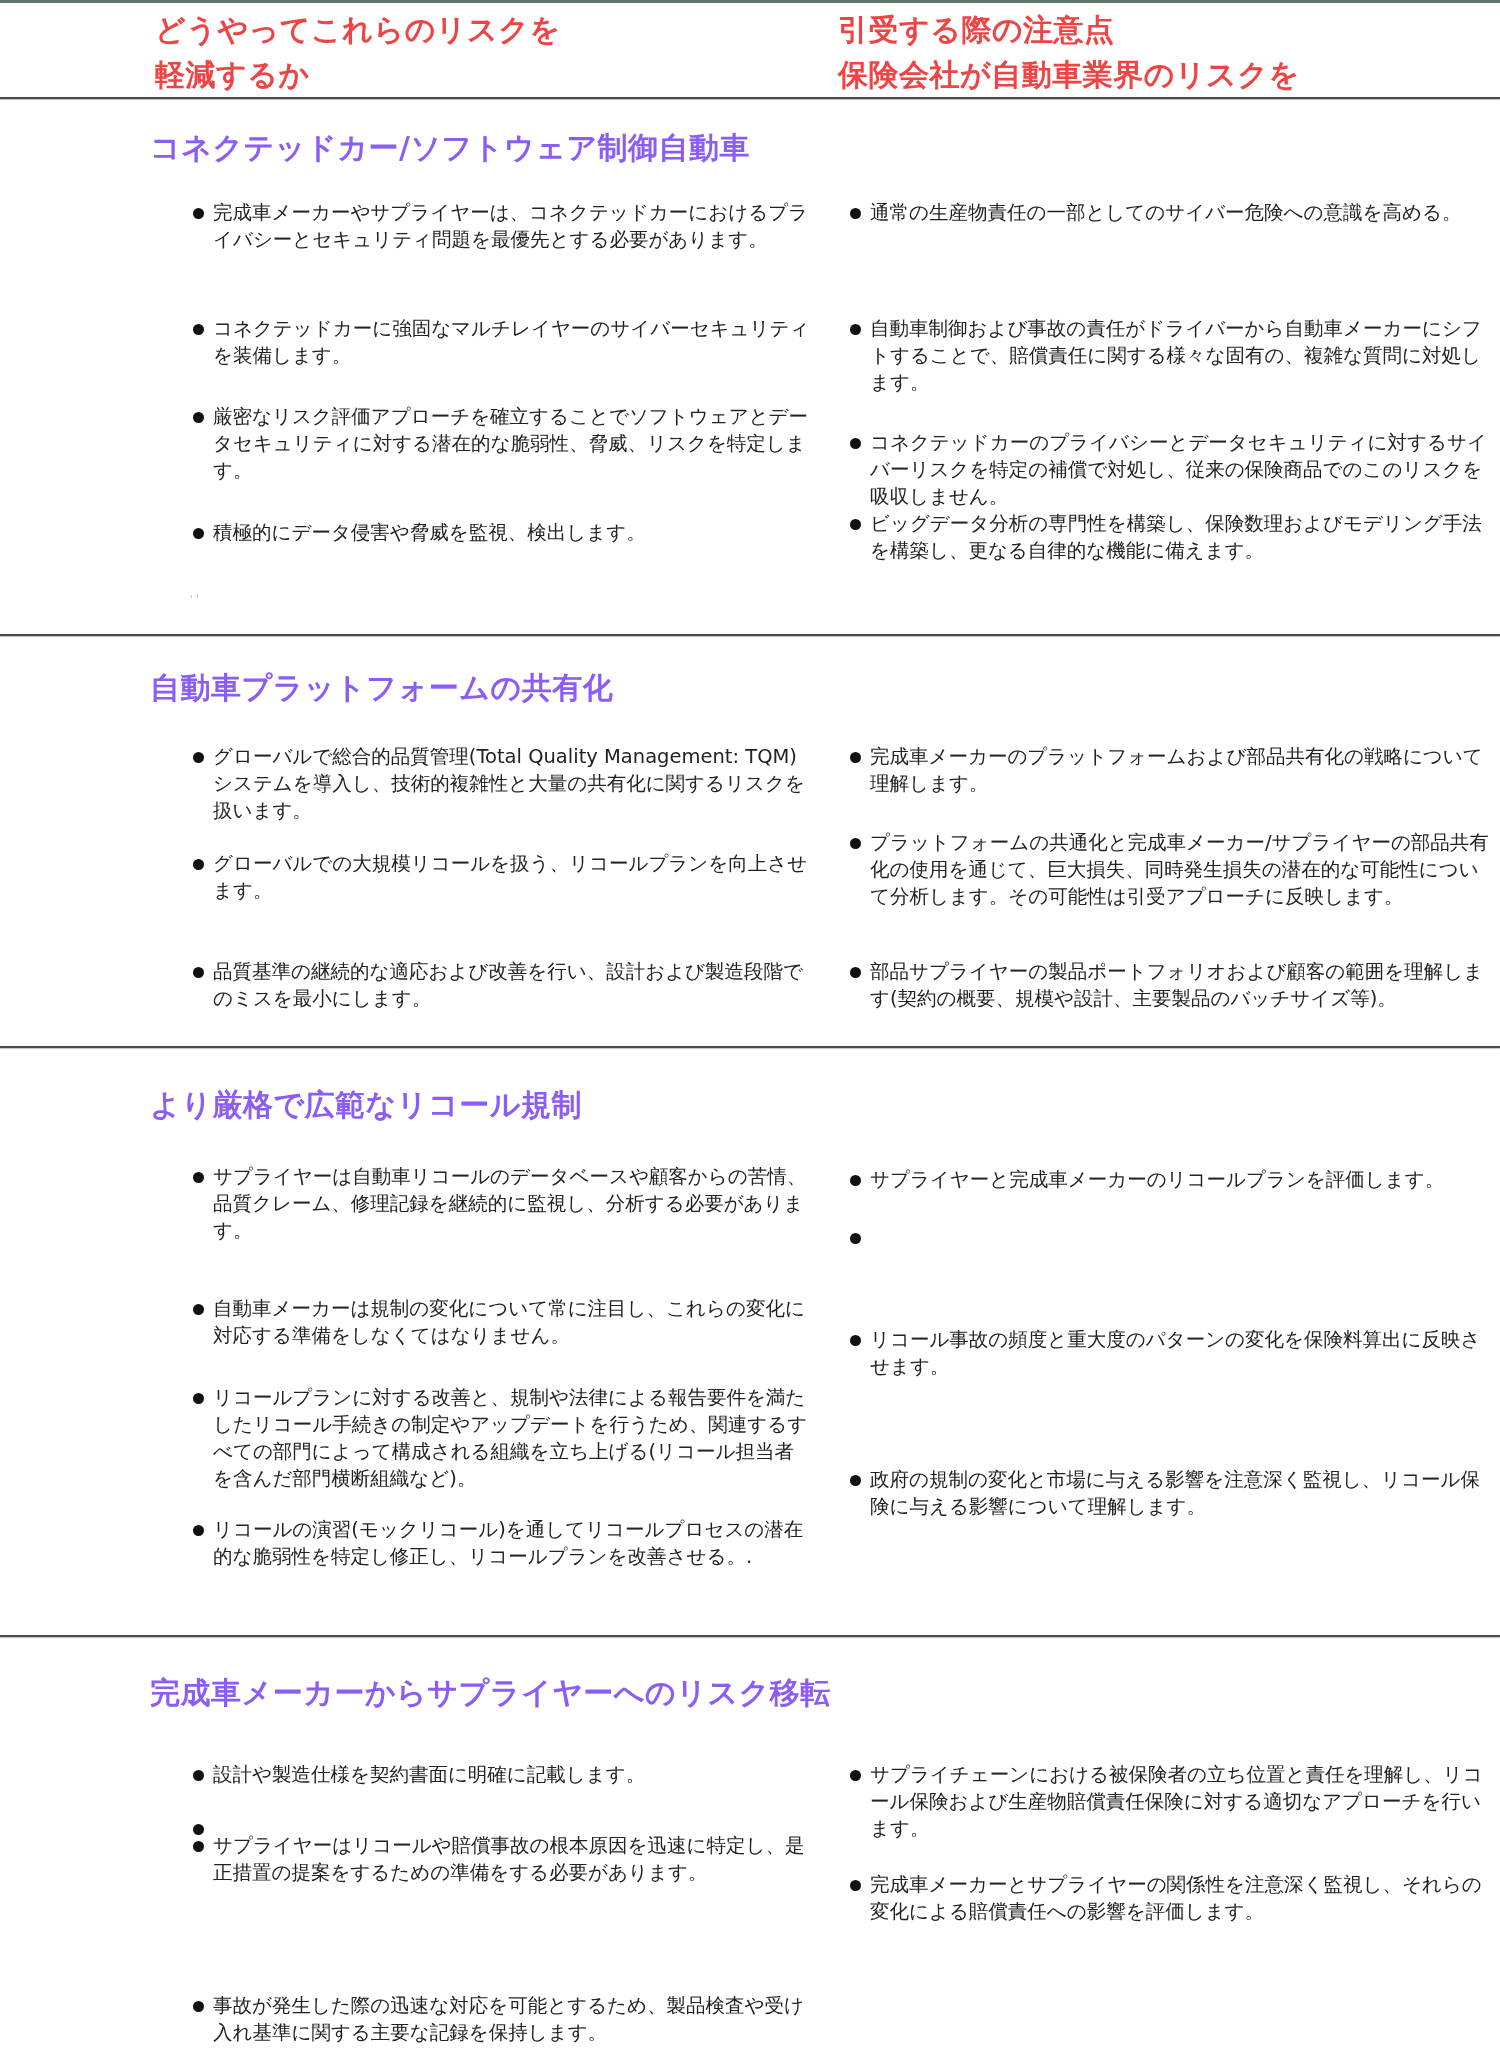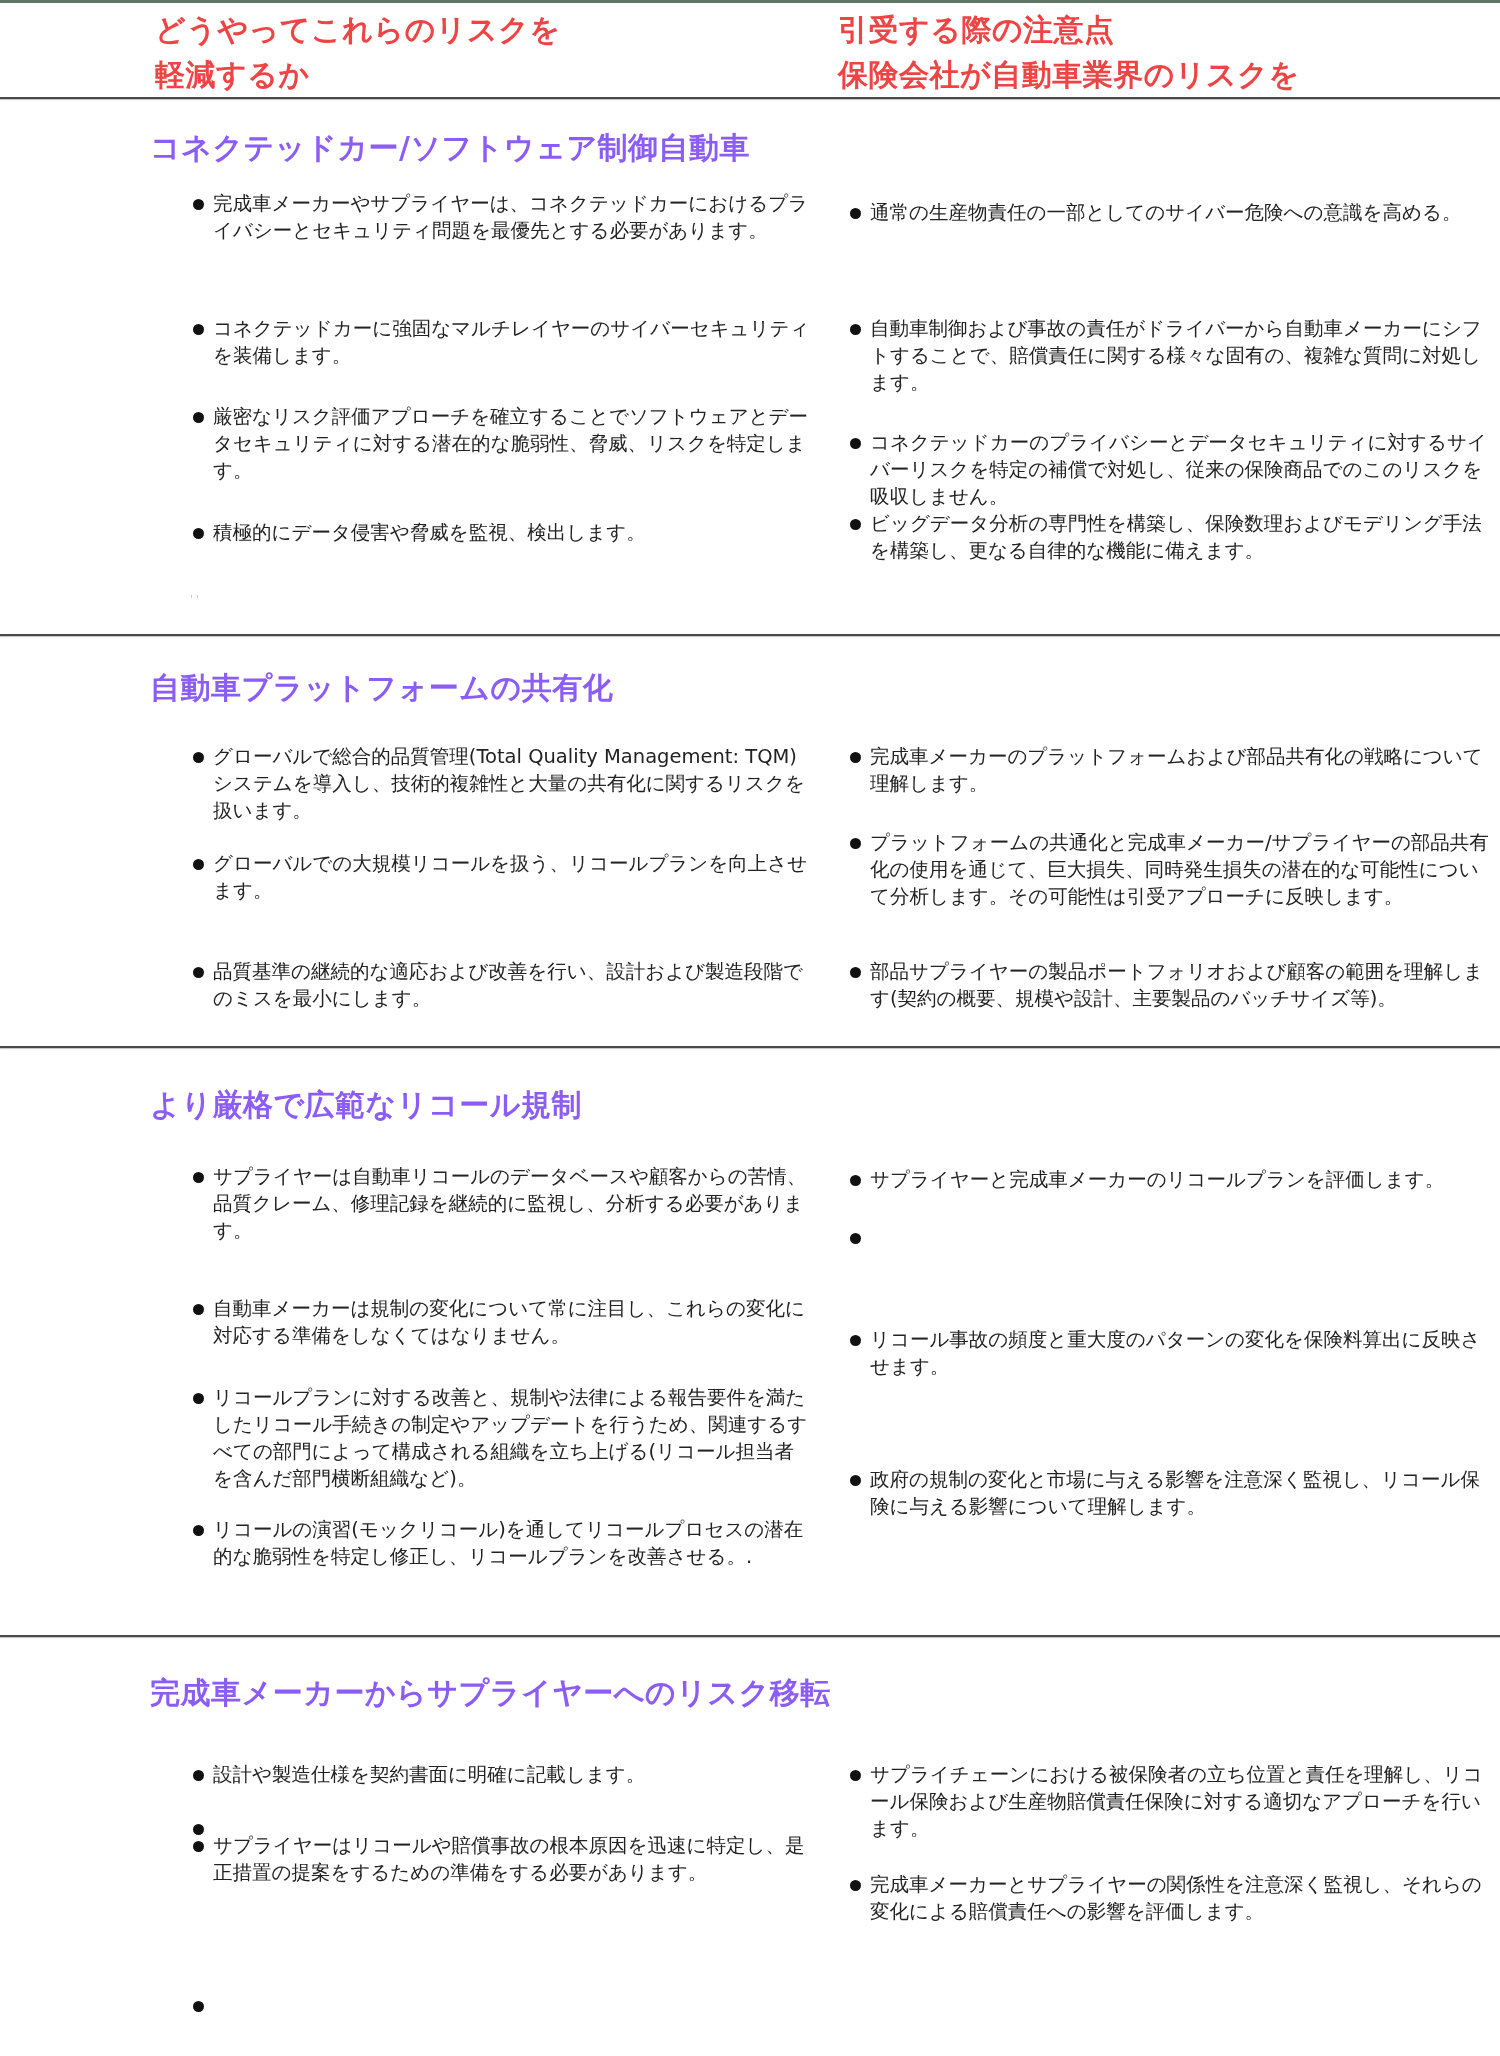--- a/index.html
+++ b/index.html
@@ -98,21 +98,21 @@
   </div>
   <div class="header-col right">
     <div>引受する際の注意点</div>
     <div>保険会社が自動車業界のリスクを</div>
   </div>
 </div>
 <div class="divider" style="top:97px;"></div>
 
 <div class="section-title" style="top:128px;">コネクテッドカー/ソフトウェア制御自動車</div>
 
-<div class="bullet l" style="top:190px;"><span class="dot"></span><span>完成車メーカーやサプライヤーは、コネクテッドカーにおけるプライバシーとセキュリティ問題を最優先とする必要があります。</span></div>
+<div class="bullet l" style="top:199px;"><span class="dot"></span><span>完成車メーカーやサプライヤーは、コネクテッドカーにおけるプライバシーとセキュリティ問題を最優先とする必要があります。</span></div>
 <div class="bullet l" style="top:315px;"><span class="dot"></span><span>コネクテッドカーに強固なマルチレイヤーのサイバーセキュリティを装備します。</span></div>
 <div class="bullet l" style="top:403px;"><span class="dot"></span><span>厳密なリスク評価アプローチを確立することでソフトウェアとデータセキュリティに対する潜在的な脆弱性、脅威、リスクを特定します。</span></div>
 <div class="bullet l" style="top:519px;"><span class="dot"></span><span>積極的にデータ侵害や脅威を監視、検出します。</span></div>
 <div class="speck">' '</div>
 
 <div class="bullet r" style="top:199px;"><span class="dot"></span><span>通常の生産物責任の一部としてのサイバー危険への意識を高める。</span></div>
 <div class="bullet r" style="top:315px;"><span class="dot"></span><span>自動車制御および事故の責任がドライバーから自動車メーカーにシフトすることで、賠償責任に関する様々な固有の、複雑な質問に対処します。</span></div>
 <div class="bullet r" style="top:429px;"><span class="dot"></span><span>コネクテッドカーのプライバシーとデータセキュリティに対するサイバーリスクを特定の補償で対処し、従来の保険商品でのこのリスクを吸収しません。</span></div>
 <div class="bullet r" style="top:510px;"><span class="dot"></span><span>ビッグデータ分析の専門性を構築し、保険数理およびモデリング手法を構築し、更なる自律的な機能に備えます。</span></div>
 
@@ -142,16 +142,16 @@
 <div class="bullet r" style="top:1326px;"><span class="dot"></span><span>リコール事故の頻度と重大度のパターンの変化を保険料算出に反映させます。</span></div>
 <div class="bullet r" style="top:1458px;margin-top:8px;"><span class="dot"></span><span>政府の規制の変化と市場に与える影響を注意深く監視し、リコール保険に与える影響について理解します。</span></div>
 
 <div class="divider" style="top:1635px;"></div>
 
 <div class="section-title" style="top:1673px;">完成車メーカーからサプライヤーへのリスク移転</div>
 
 <div class="bullet l" style="top:1761px;"><span class="dot"></span><span>設計や製造仕様を契約書面に明確に記載します。</span></div>
 <div class="bullet l" style="top:1815px;"><span class="dot"></span></div>
 <div class="bullet l" style="top:1832px;"><span class="dot"></span><span>サプライヤーはリコールや賠償事故の根本原因を迅速に特定し、是正措置の提案をするための準備をする必要があります。</span></div>
-<div class="bullet l" style="top:1992px;"><span class="dot"></span></div>
+<div class="bullet l" style="top:1992px;"><span class="dot"></span><span>事故が発生した際の迅速な対応を可能とするため、製品検査や受け入れ基準に関する主要な記録を保持します。</span></div>
 
 <div class="bullet r" style="top:1761px;"><span class="dot"></span><span>サプライチェーンにおける被保険者の立ち位置と責任を理解し、リコール保険および生産物賠償責任保険に対する適切なアプローチを行います。</span></div>
 <div class="bullet r" style="top:1871px;"><span class="dot"></span><span>完成車メーカーとサプライヤーの関係性を注意深く監視し、それらの変化による賠償責任への影響を評価します。</span></div>
 
 </body></html>

